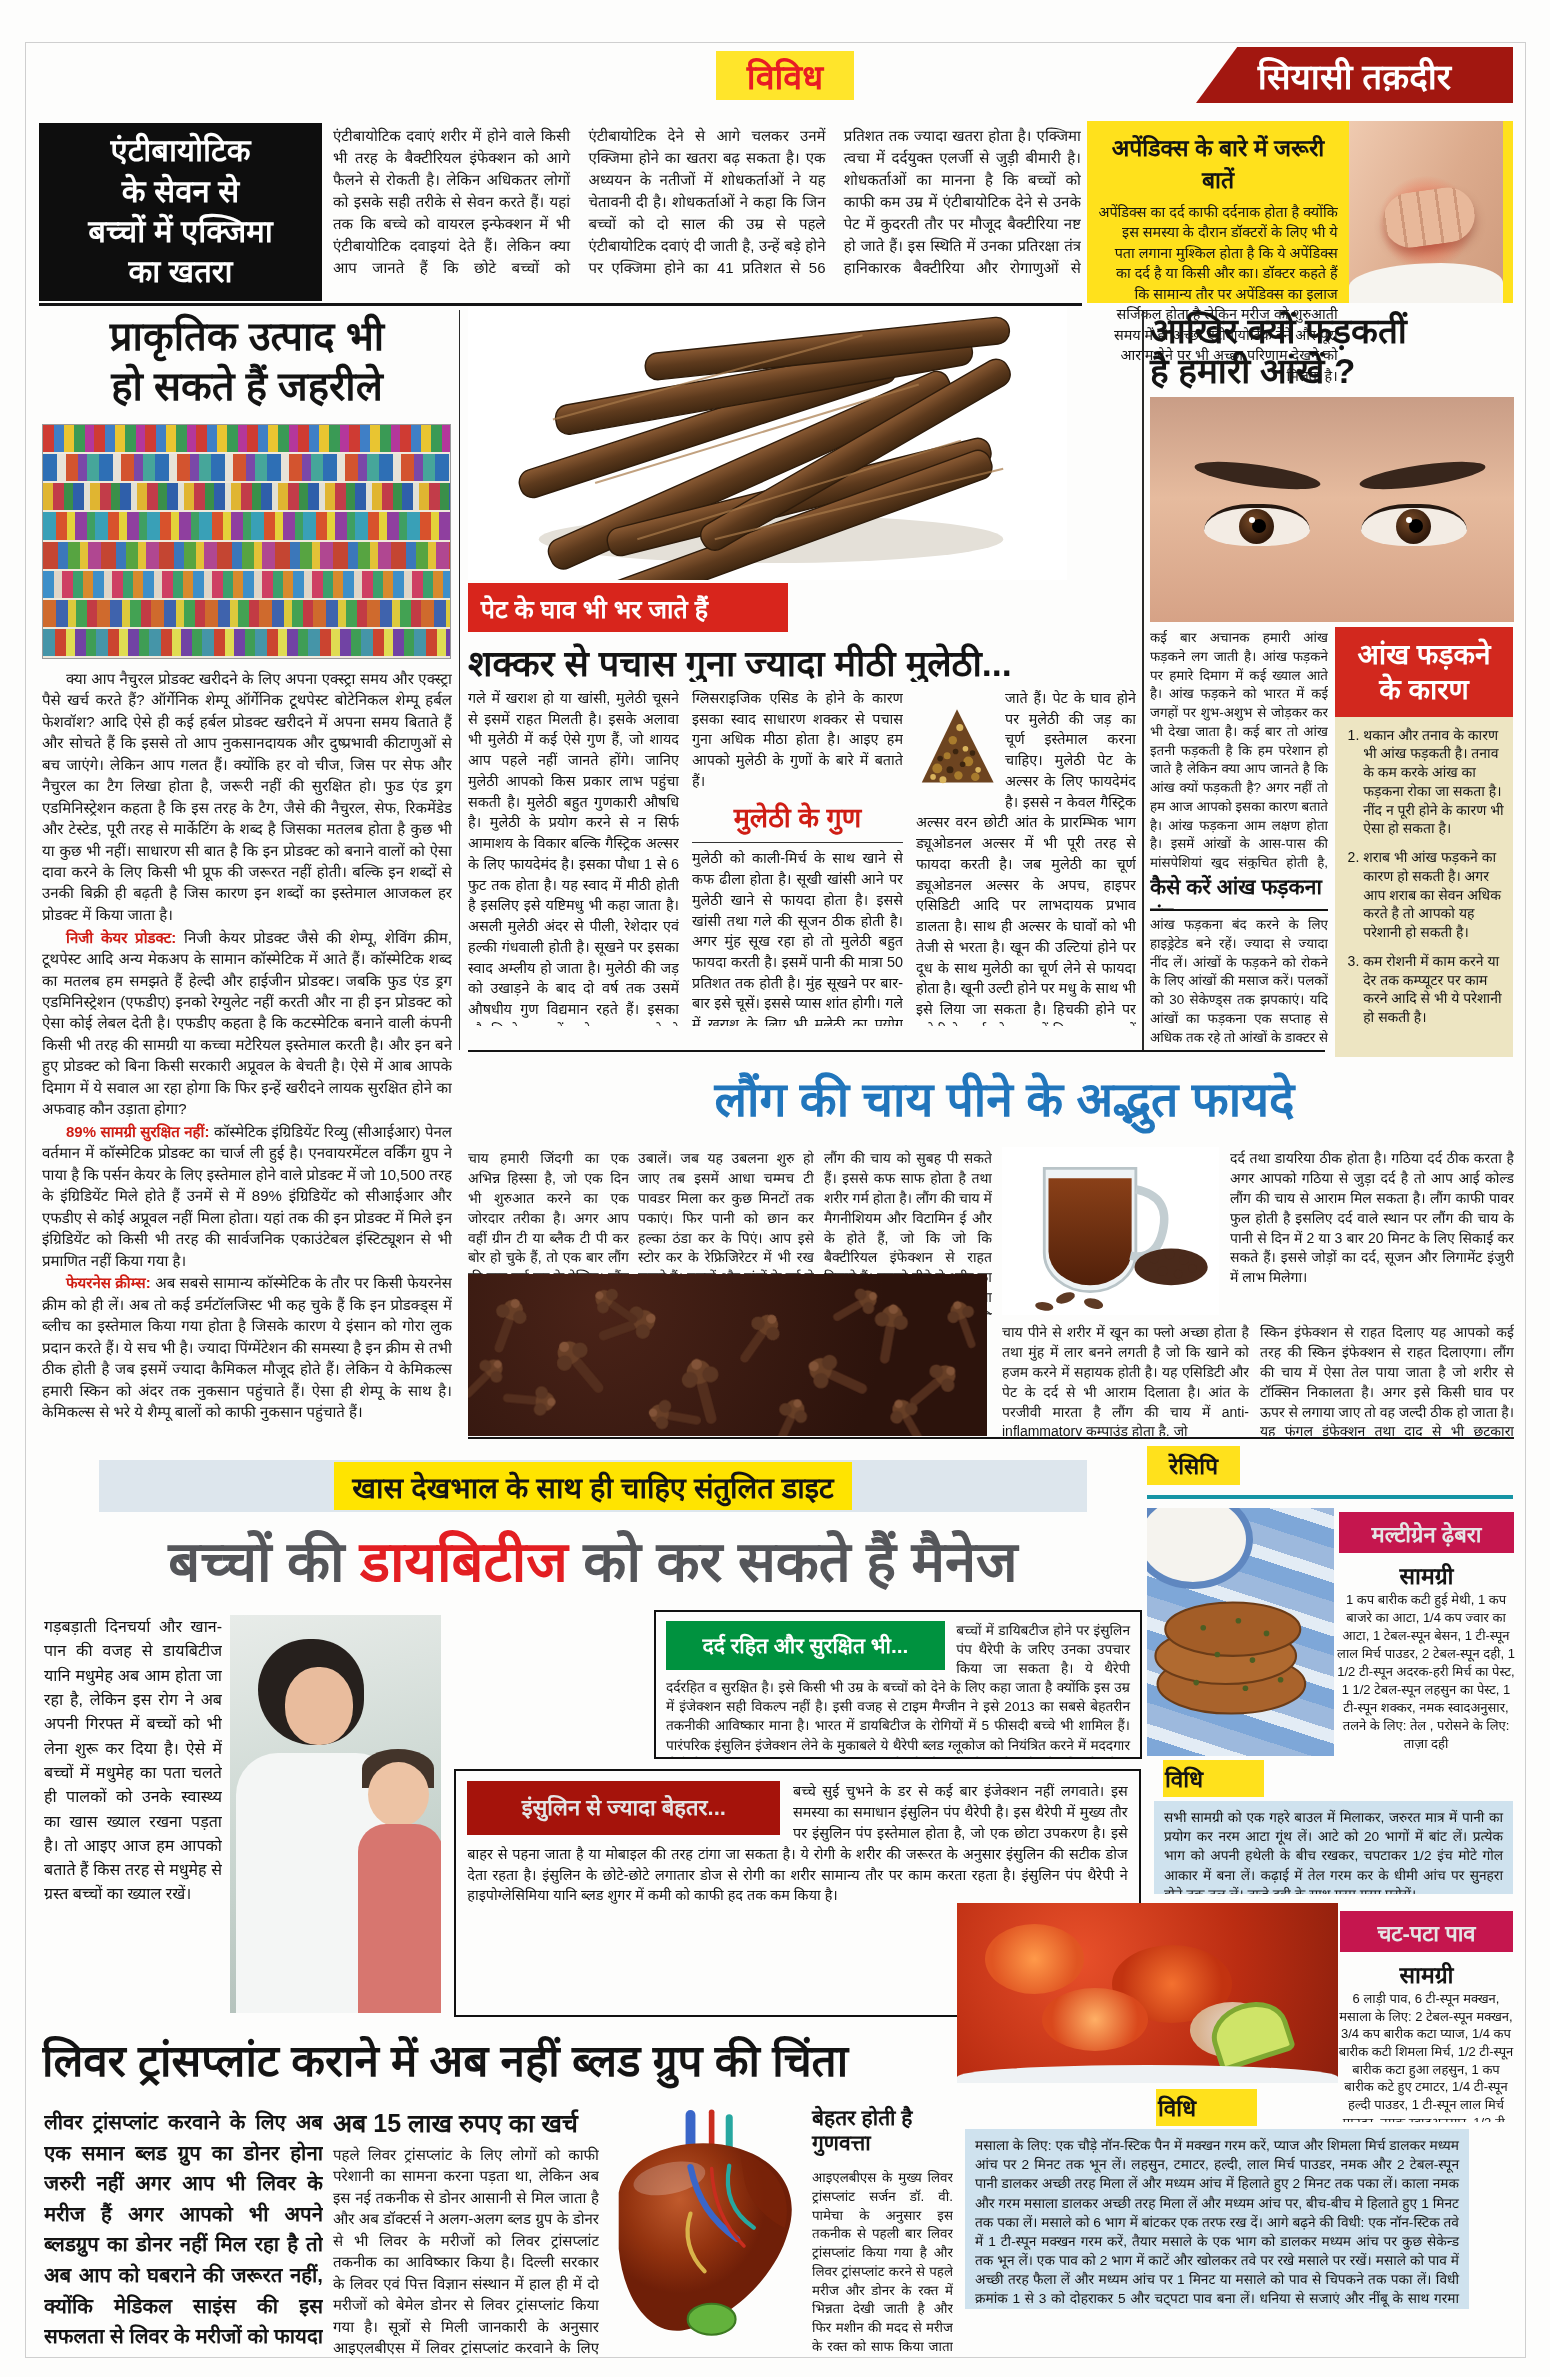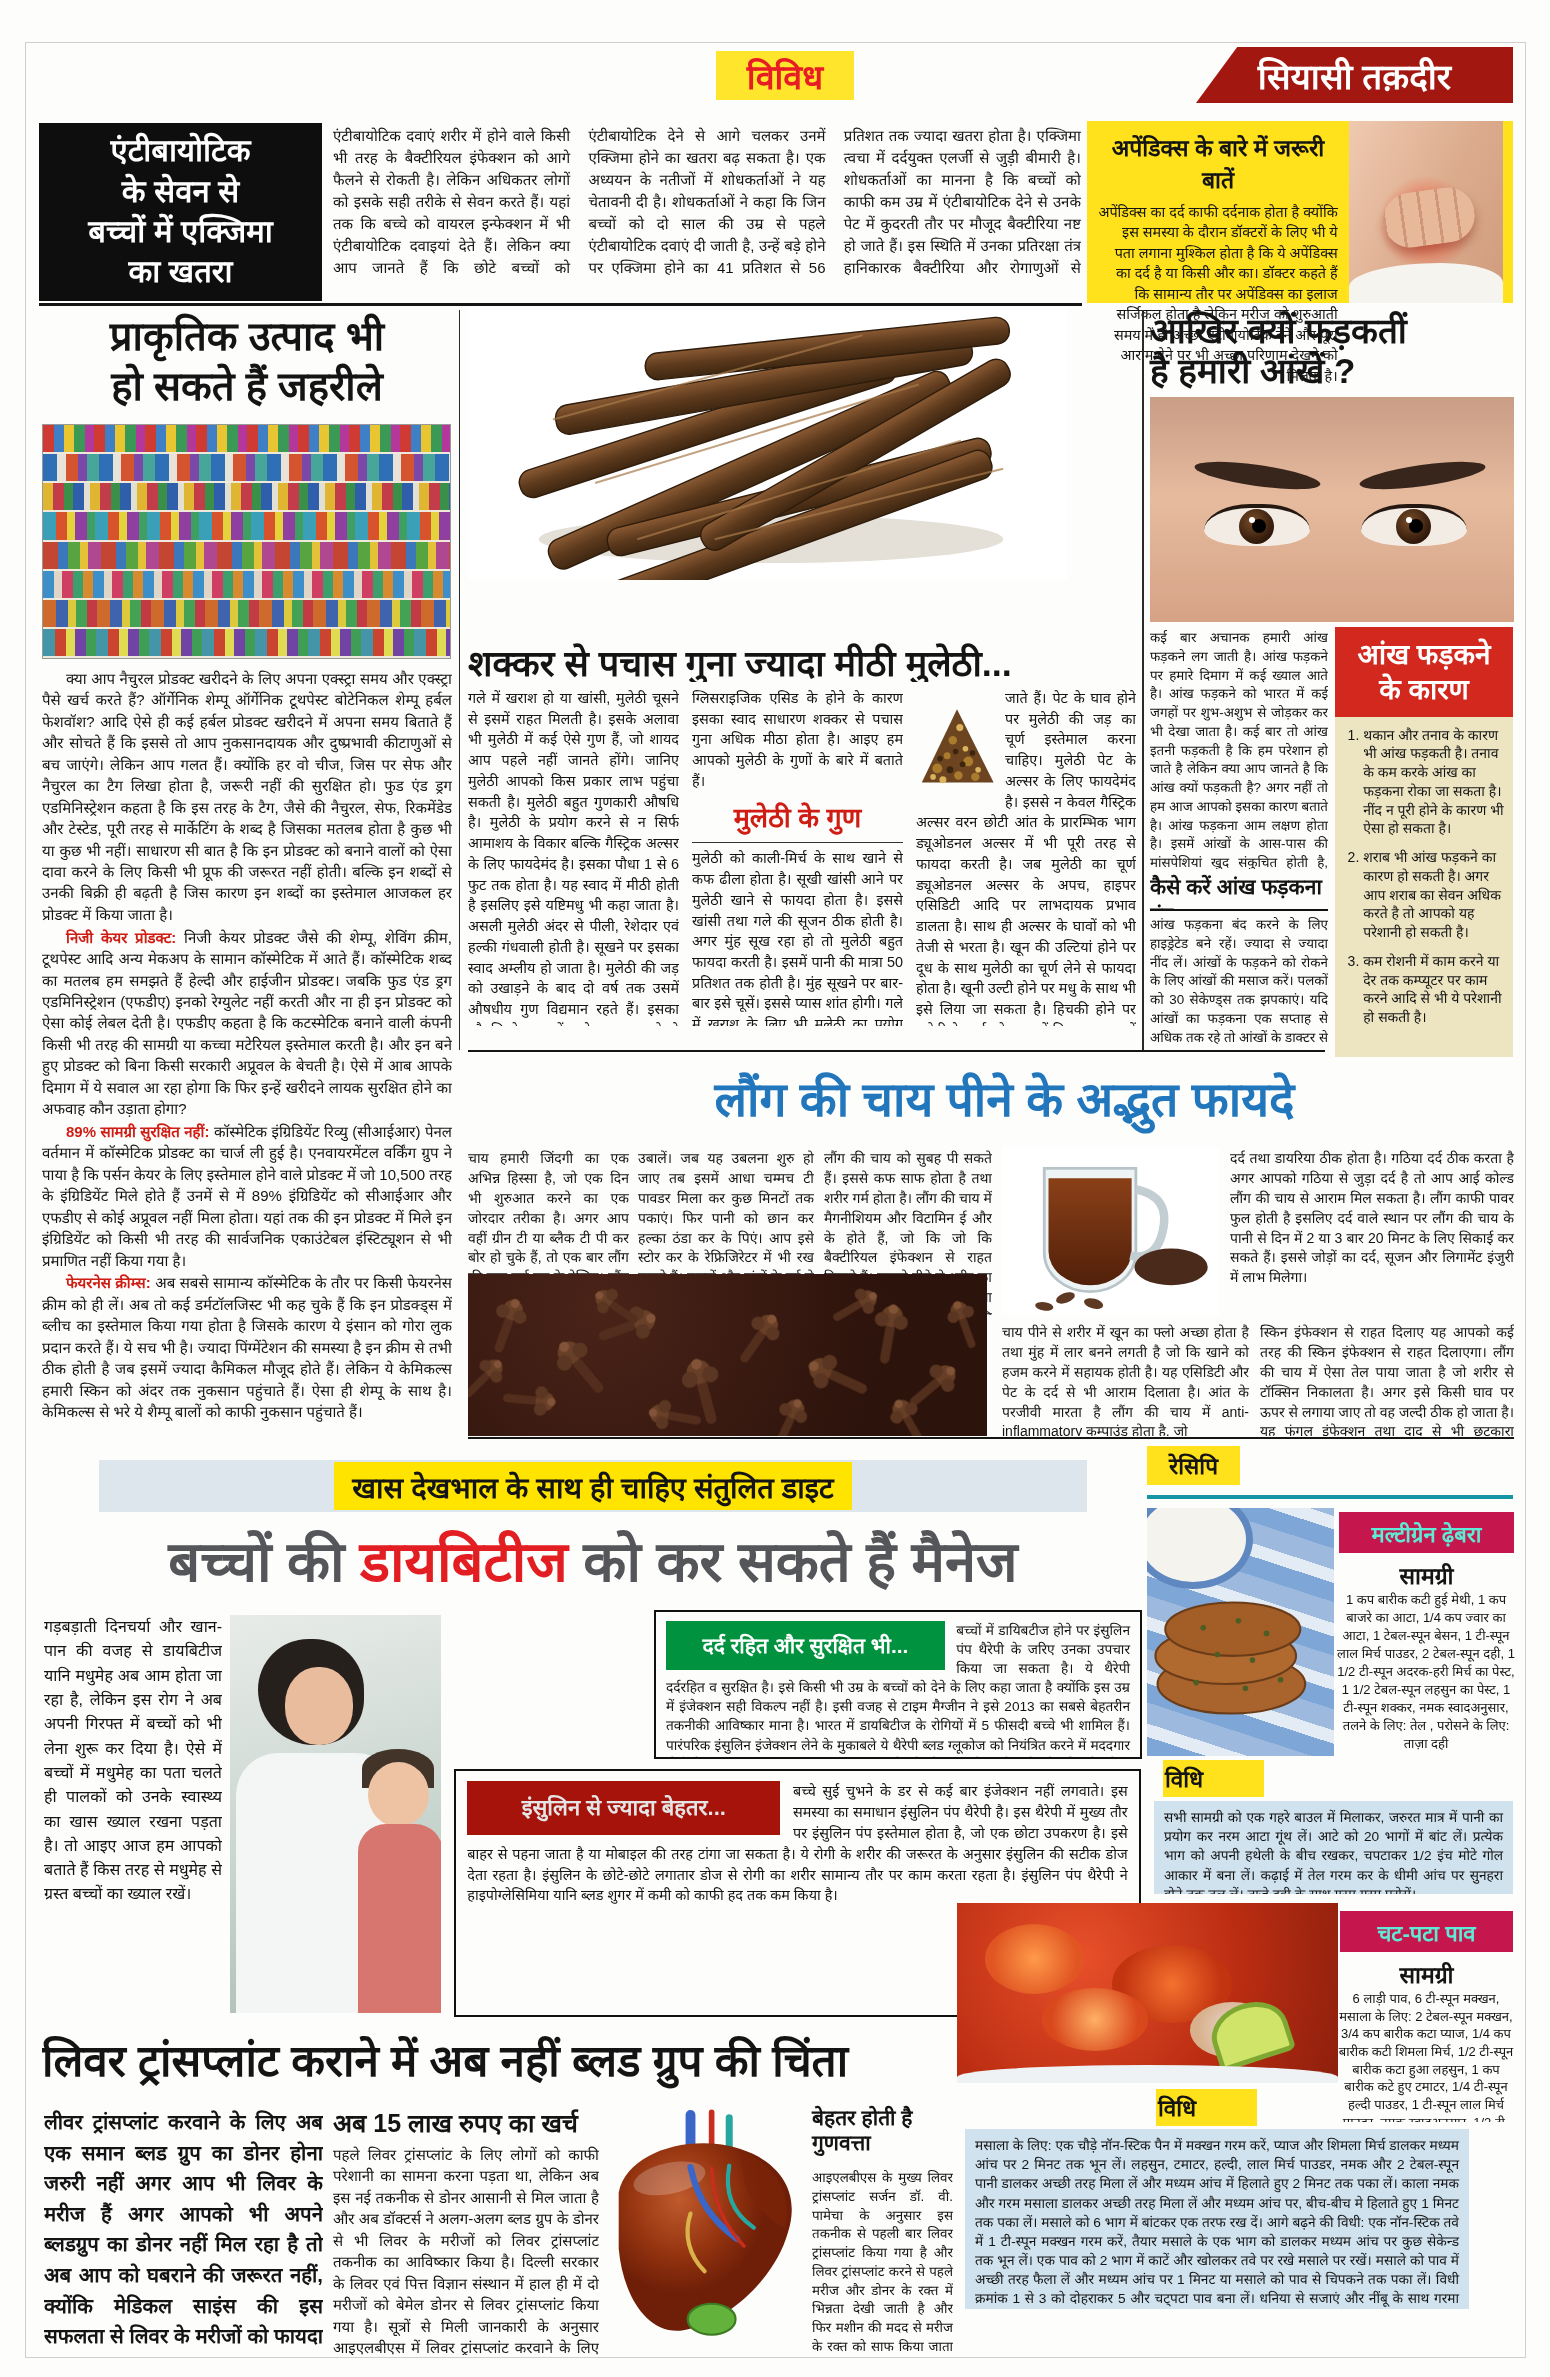--- a/index.html
+++ b/index.html
@@ -114,21 +114,21 @@
   .box1{left:654px;top:1610px;width:488px;height:149px;border:2.1px solid #111;box-sizing:border-box;padding:8.5px 10px;font-size:13.7px;line-height:1.4;text-align:justify;}
   .tab-green{float:left;width:262px;margin:0 11.3px 4.2px 0;background:#00923f;color:#fff;font-size:21px;font-weight:bold;padding:10px 8.5px;text-align:center;}
   .box2{left:454px;top:1769px;width:687px;height:248px;border:2.1px solid #111;box-sizing:border-box;padding:10px 11.3px;font-size:14.4px;line-height:1.45;text-align:justify;}
   .tab-darkred{float:left;width:296px;margin:0 12.7px 5.6px 0;background:#a5130b;color:#e5e5e5;font-size:22px;font-weight:bold;padding:11.3px 8.5px;text-align:center;}
 
   
   .recipe-tab{left:1147px;top:1446px;width:93px;height:39px;background:#ffe11c;font-size:22.5px;font-weight:bold;display:flex;align-items:center;justify-content:center;}
   .teal-line{left:1147px;top:1495px;width:366px;height:4.2px;background:#1695a5;}
   .r1-photo{left:1147px;top:1508px;width:187px;height:248px;background:repeating-linear-gradient(18deg,#7ea7d8 0 18.3px,#e3ecf5 18.3px 31px,#9db9dd 31px 51px);overflow:hidden;}
   .r1-photo .bowl{position:absolute;left:-14px;top:-18.3px;width:106px;height:85px;background:#f5f3ee;border:7px solid #5f87c0;border-radius:50%;}
-  .rband{background:#c5164e;color:#5eead4;font-size:22px;font-weight:bold;display:flex;align-items:center;justify-content:center;}
+  .rband{background:#c5164e;color:#e5e5e5;font-size:22px;font-weight:bold;display:flex;align-items:center;justify-content:center;}
   .r1-band{left:1339px;top:1512px;width:175px;height:41px;}
   .sam-head{font-size:23px;font-weight:bold;text-align:center;}
   .r1-sam{left:1339px;top:1559px;width:175px;height:31px;}
   .r1-ing{left:1337px;top:1591px;width:178px;height:161px;font-size:13px;line-height:1.38;text-align:center;}
   .vidhi-tab{background:#ffe11c;font-size:22.5px;font-weight:bold;display:flex;align-items:center;padding-left:2px;}
   .r1-vidhi{left:1163px;top:1760px;width:99px;height:37px;}
   .method{background:#cfe2ee;padding:7px 10px;box-sizing:border-box;font-size:13.7px;line-height:1.4;text-align:justify;}
   .r1-method{left:1154px;top:1801px;width:359px;height:93px;}
   .r2-photo{left:957px;top:1903px;width:381px;height:180px;background:radial-gradient(circle at 32% 30%,#e8502a,#bb2d12 55%,#8c1f0d);overflow:hidden;}
   .r2-photo .blob{position:absolute;border-radius:50%;}
@@ -220,20 +220,21 @@
         <rect x="300" y="190" width="500" height="40" rx="18" transform="rotate(-30 550 210)"></rect>
       </g>
       <g stroke="#a87a4a" stroke-width="3" opacity=".7">
         <line x1="120" y1="160" x2="560" y2="40"></line>
           <line x1="180" y1="250" x2="640" y2="110"></line>
         <line x1="240" y1="330" x2="700" y2="190"></line>
           <line x1="350" y1="330" x2="760" y2="230"></line>
       </g>
     </svg>
   </div>
+  <div class="abs pet-box">पेट के घाव भी भर जाते हैं</div>
   <div class="abs mul-head clip">शक्कर से पचास गुना ज्यादा मीठी मुलेठी...</div>
 
   <div class="abs mcol mcol1 j clip">गले में खराश हो या खांसी, मुलेठी चूसने से इसमें राहत मिलती है। इसके अलावा भी मुलेठी में कई ऐसे गुण हैं, जो शायद आप पहले नहीं जानते होंगे। जानिए मुलेठी आपको किस प्रकार लाभ पहुंचा सकती है। मुलेठी बहुत गुणकारी औषधि है। मुलेठी के प्रयोग करने से न सिर्फ आमाशय के विकार बल्कि गैस्ट्रिक अल्सर के लिए फायदेमंद है। इसका पौधा 1 से 6 फुट तक होता है। यह स्वाद में मीठी होती है इसलिए इसे यष्टिमधु भी कहा जाता है। असली मुलेठी अंदर से पीली, रेशेदार एवं हल्की गंधवाली होती है। सूखने पर इसका स्वाद अम्लीय हो जाता है। मुलेठी की जड़ को उखाड़ने के बाद दो वर्ष तक उसमें औषधीय गुण विद्यमान रहते हैं। इसका औषधि के रूप में प्रयोग बहुत पहले से होता आया है। मुलेठी पेट के रोग, सांस संबंधी रोग, स्तन रोग, योनिगत रोगों को दूर करती है। ताजी मुलेठी में पचास प्रतिशत जल होता है, जो सुखाने पर मात्र दस प्रतिशत ही शेष रह जाता है।</div>
   <div class="abs mcol mcol2 j clip">
     <span>ग्लिसराइजिक एसिड के होने के कारण इसका स्वाद साधारण शक्कर से पचास गुना अधिक मीठा होता है। आइए हम आपको मुलेठी के गुणों के बारे में बताते हैं।</span>
     <div class="gun-head">मुलेठी के गुण</div>
     <span>मुलेठी को काली-मिर्च के साथ खाने से कफ ढीला होता है। सूखी खांसी आने पर मुलेठी खाने से फायदा होता है। इससे खांसी तथा गले की सूजन ठीक होती है। अगर मुंह सूख रहा हो तो मुलेठी बहुत फायदा करती है। इसमें पानी की मात्रा 50 प्रतिशत तक होती है। मुंह सूखने पर बार-बार इसे चूसें। इससे प्यास शांत होगी। गले में खराश के लिए भी मुलेठी का प्रयोग किया जाता है। मुलेठी अच्छे स्वर के लिए भी प्रयोग की जाती है। मुलेठी महिलाओं के लिए बहुत फायदेमंद है। मुलेठी की जड़ पेट के घावों को समाप्त करती है, इससे पेट के घाव जल्दी भर</span>
   </div>
   <div class="abs mcol mcol3 j clip">
     <svg class="herbimg" viewBox="0 0 116 152">

